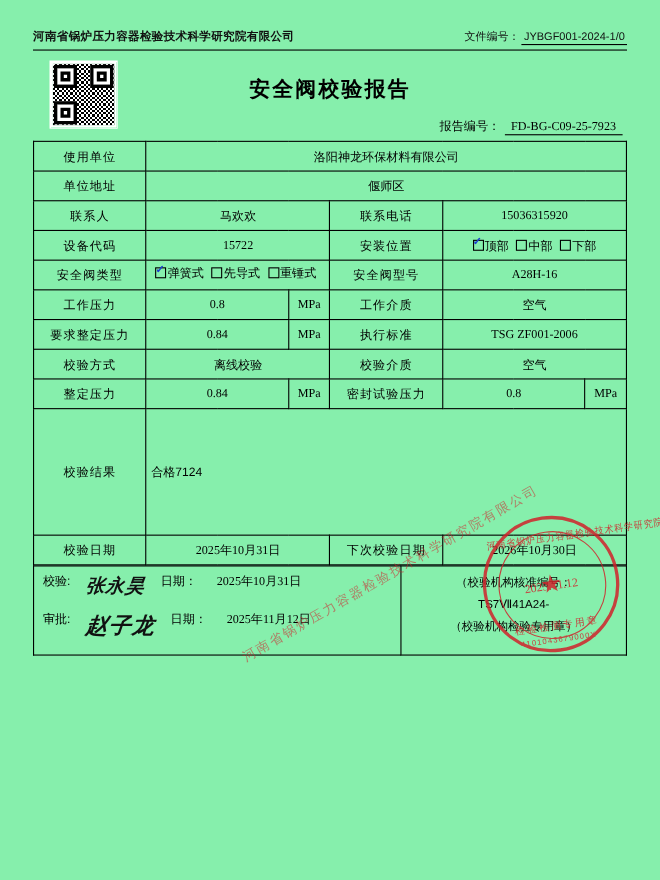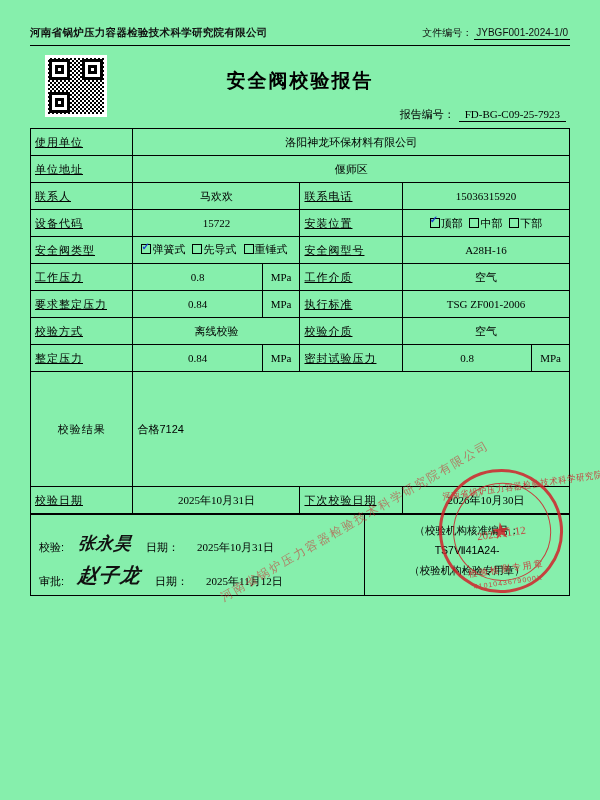--- a/index.html
+++ b/index.html
@@ -106,22 +106,22 @@
     font-size: 11px;
   }
   table.main td {
     border: 1px solid #000;
     height: 24px;
     padding: 1px 4px;
     vertical-align: middle;
     color: #000;
   }
   .lbl {
+    text-align: center;
     letter-spacing: 1px;
-    text-decoration: underline;
   }
   .val {
     text-align: center;
     font-family: "Liberation Serif", serif;
   }
   .cb { display: inline-block; margin: 0 2px; white-space: nowrap; }
   .box {
     display: inline-block;
     width: 8px;
     height: 8px;
@@ -138,21 +138,21 @@
     font-size: 10px;
     color: #1a3fd0;
     font-weight: bold;
   }
   .tall-lbl { text-align: center; letter-spacing: 1px; }
   .big-cell { vertical-align: top; text-align: left; padding: 6px 8px; }
 
   
   .sig-table { width: 100%; border-collapse: collapse; table-layout: fixed; font-size: 11px; }
   .sig-table td { border: 1px solid #000; padding: 6px 8px; vertical-align: top; }
-  .sig-line { height: 34px; display: flex; align-items: flex-end; gap: 4px; }
+  .sig-line { height: 34px; display: flex; align-items: flex-start; gap: 4px; }
   .sig-name {
     font-family: "Liberation Serif", serif;
     font-size: 17px;
     color: #111;
     font-style: italic;
     font-weight: bold;
     letter-spacing: 1px;
     transform: skewX(-6deg);
     margin: 0 10px;
   }

